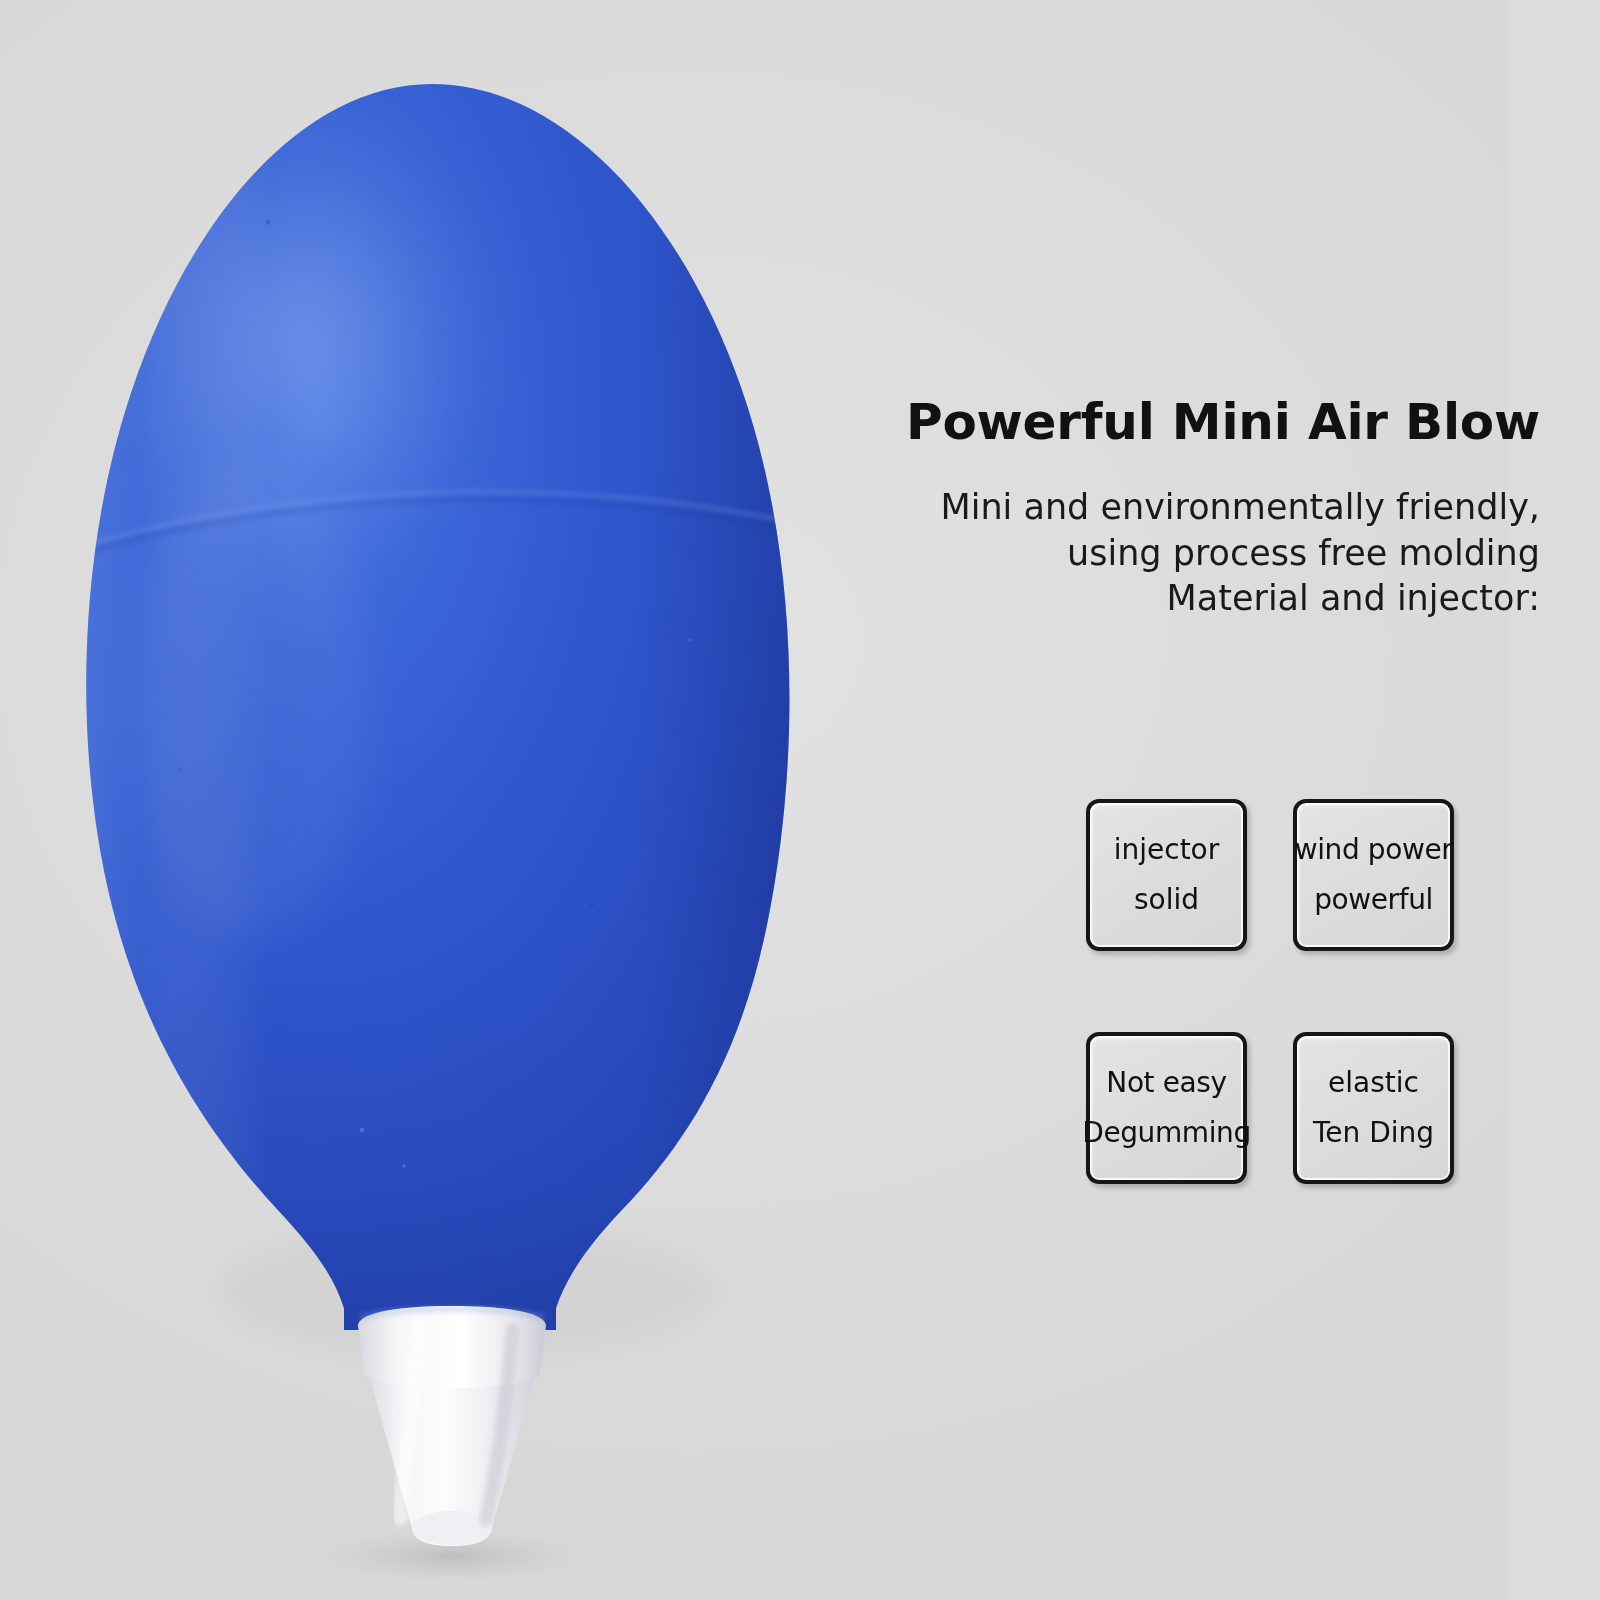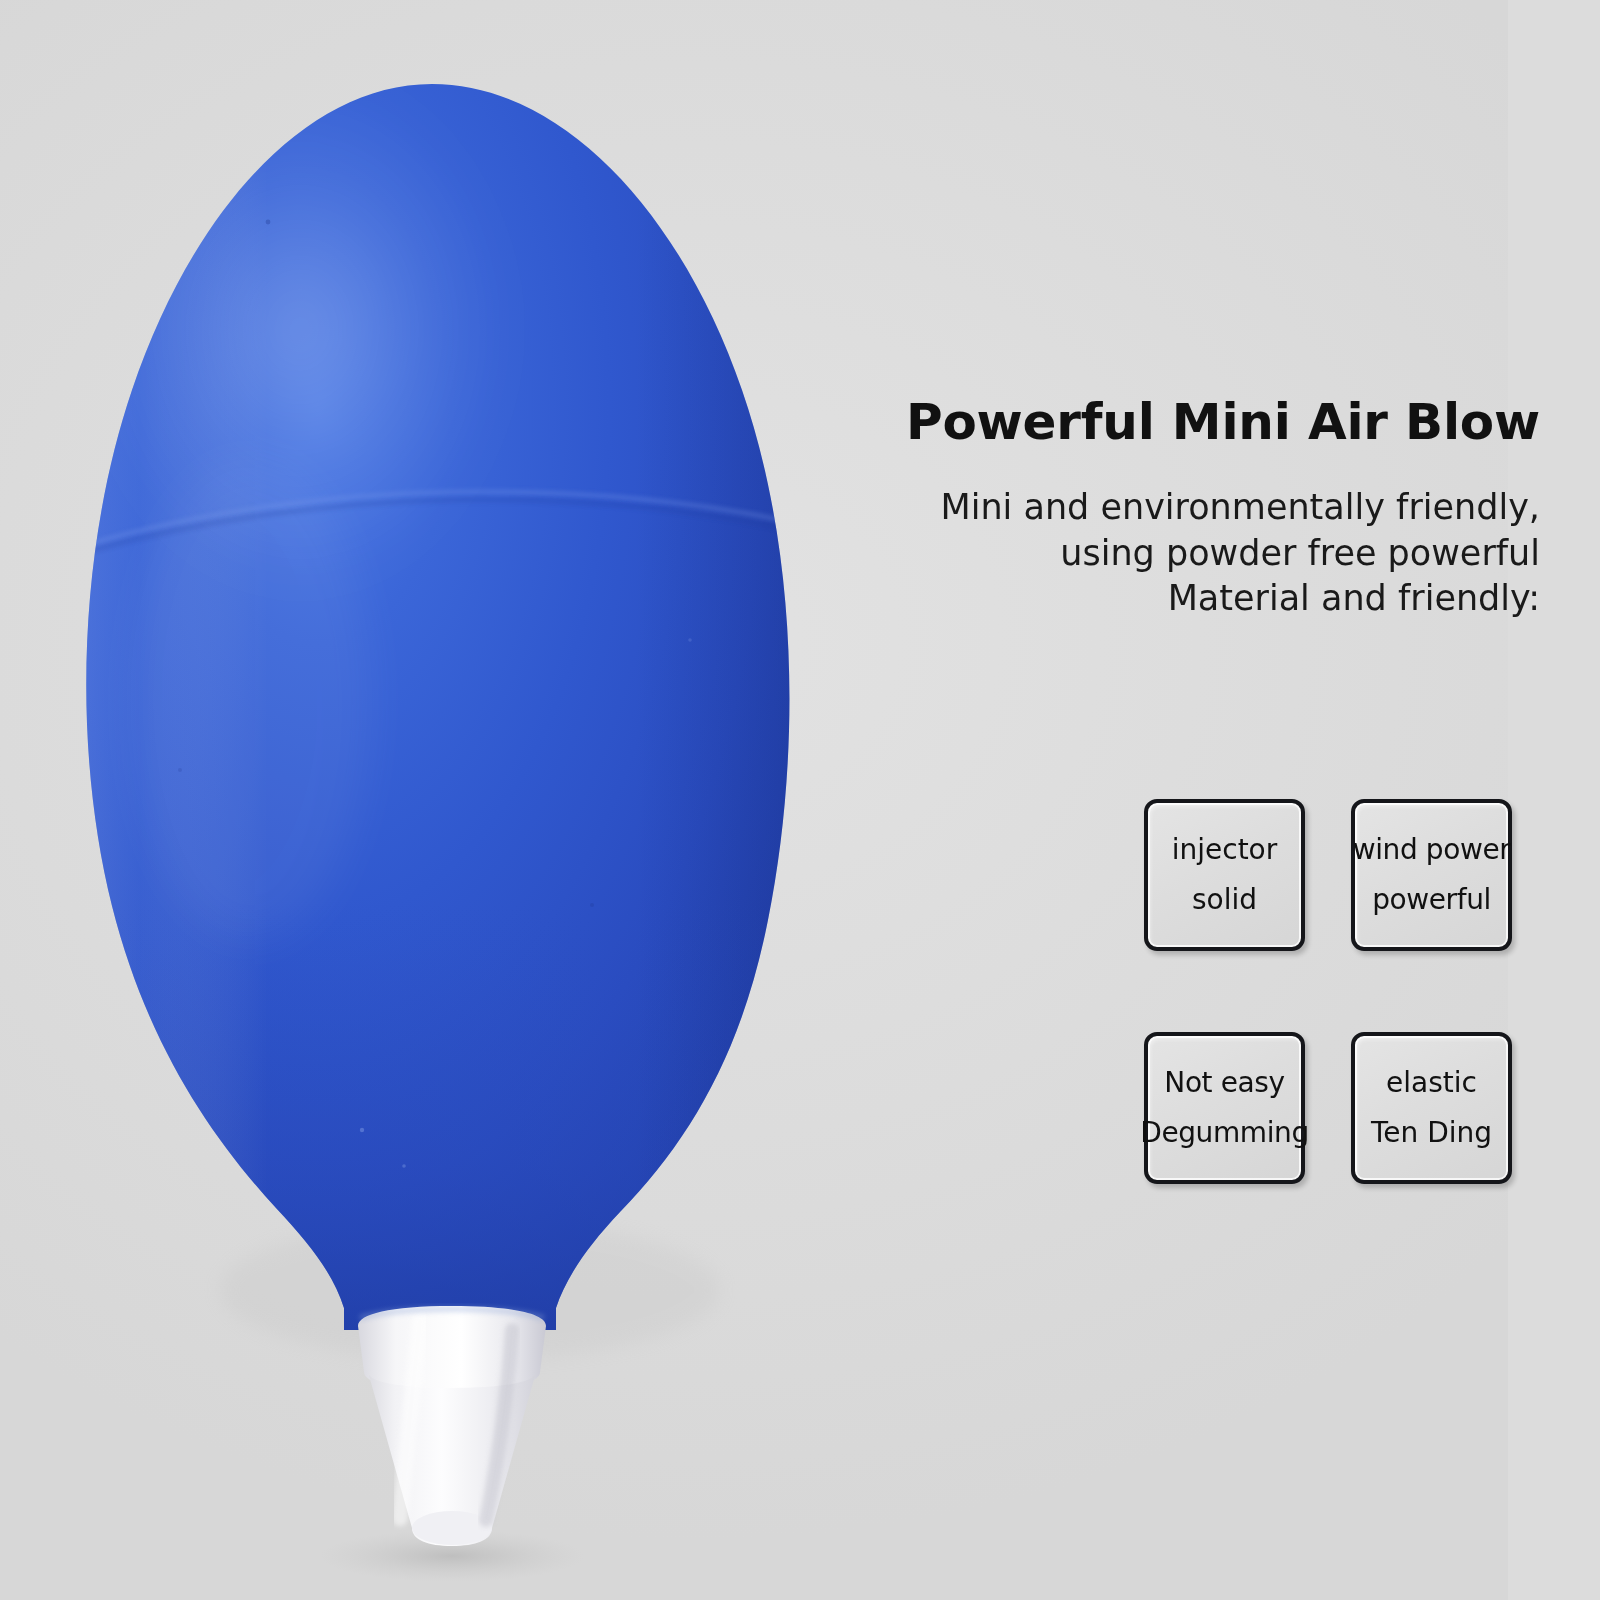--- a/index.html
+++ b/index.html
@@ -64,21 +64,21 @@
     line-height: 1.30;
     color: #1a1a1a;
     text-align: right;
   }
 
   #subcopy .line { display: block; white-space: nowrap; }
 
   
   #badges {
     position: absolute;
-    left: 1144px;
+    left: 1086px;
     top: 799px;
     width: 368px;
     height: 385px;
     display: grid;
     grid-template-columns: 161px 161px;
     grid-template-rows: 152px 152px;
     column-gap: 46px;
     row-gap: 81px;
   }
 
@@ -267,22 +267,22 @@
         <path d="M 360 1318 C 400 1306 506 1306 544 1318" stroke="#8fa6d8" stroke-width="6" opacity="0.35" fill="none" filter="url(#seamBlur)"></path>
       </g>
     </svg>
   </div>
 
   <div id="copy">
     <h1 id="headline">Powerful Mini Air Blow</h1>
 
     <div id="subcopy">
       <span class="line">Mini and environmentally friendly,</span>
-      <span class="line">using powder free powerful</span>
-      <span class="line">Material and friendly:</span>
+      <span class="line">using process free molding</span>
+      <span class="line">Material and injector:</span>
     </div>
   </div>
 
   <div id="badges">
 
     <div class="badge">
       <span class="btext">injector</span>
       <span class="btext">solid</span>
     </div>
 

